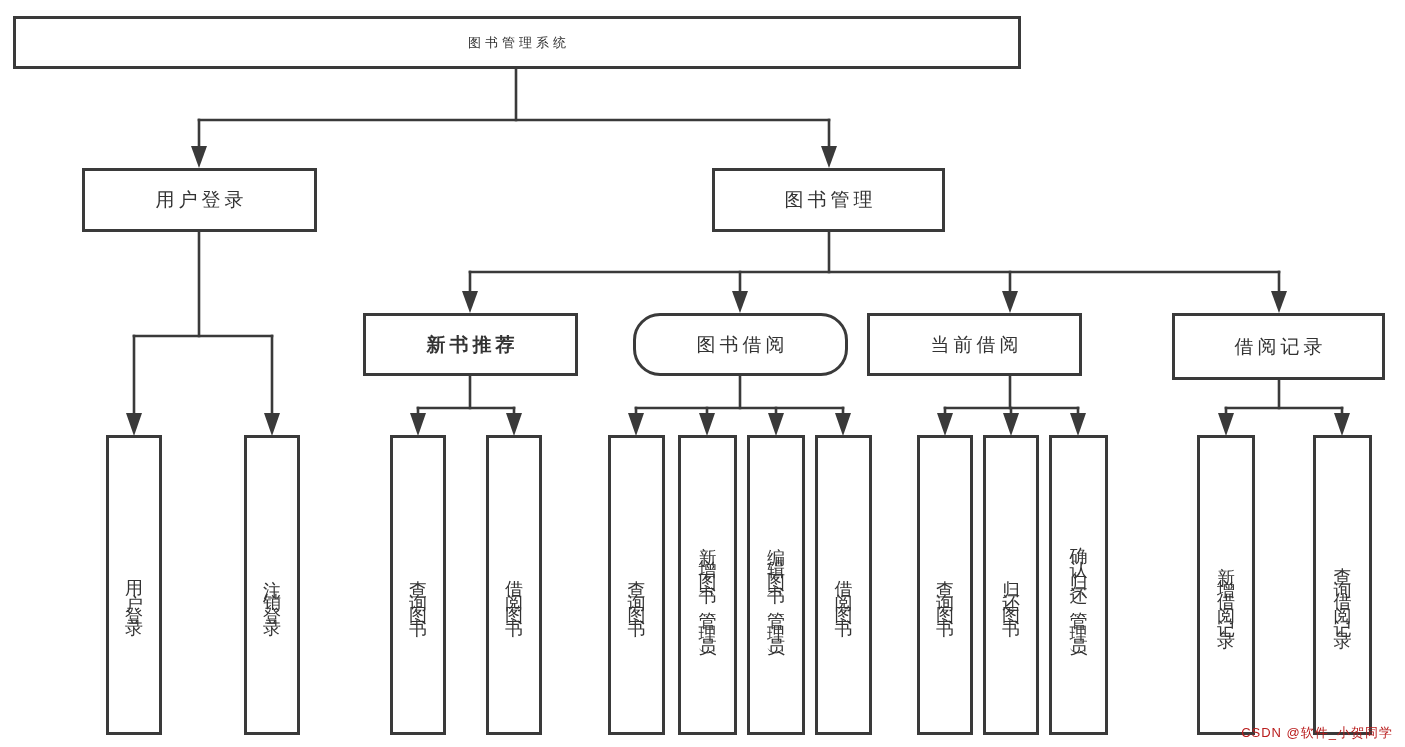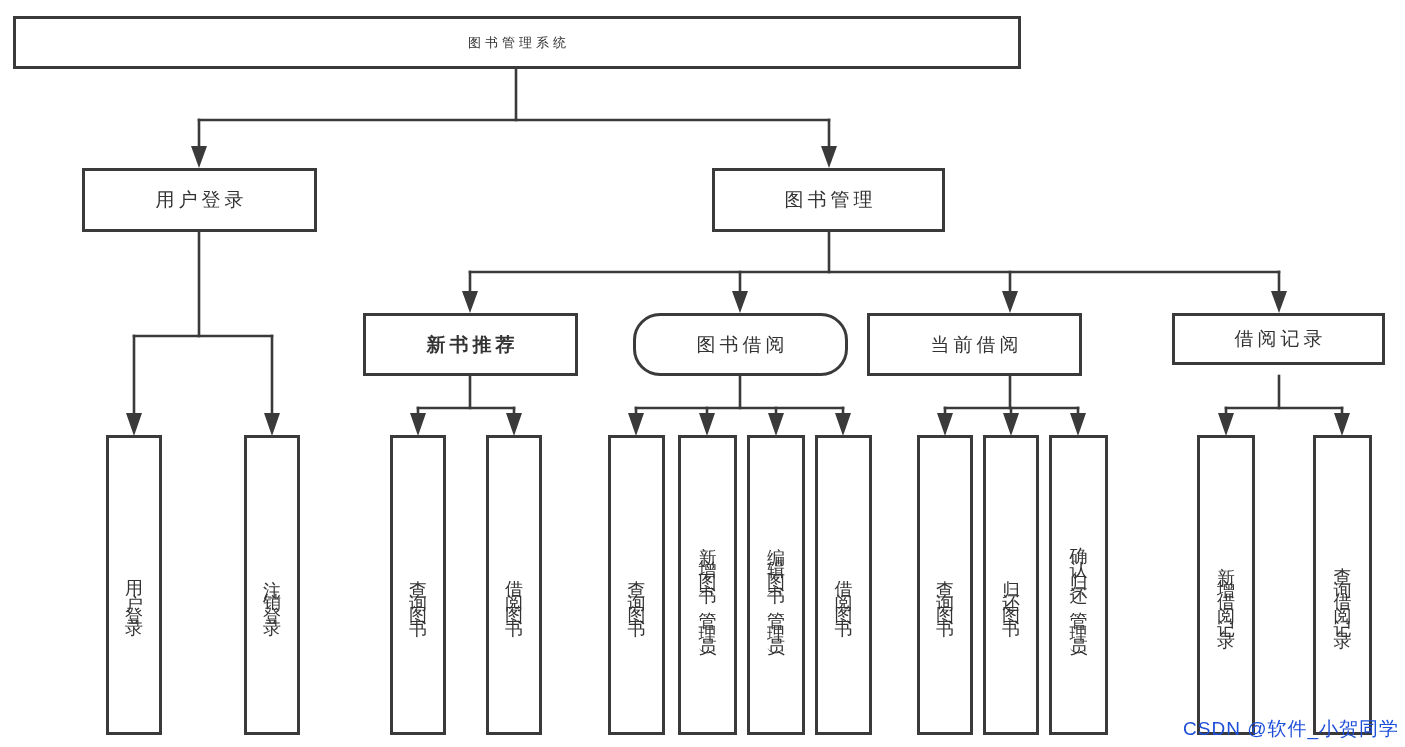--- a/index.html
+++ b/index.html
@@ -41,23 +41,23 @@
   .vtext{
     writing-mode:vertical-rl;
     text-orientation:mixed;
     letter-spacing:13px;
     margin-bottom:-13px;
     line-height:1;
     white-space:nowrap;
   }
   .watermark{
     position:absolute;
-    right:6px;bottom:5px;
-    font-size:19px;
-    color:#1d4ed8;
+    right:12px;bottom:5px;
+    font-size:13px;
+    color:#b91c1c;
     letter-spacing:1px;
     white-space:nowrap;
   }
 </style>
 </head>
 <body>
 
 <div id="stage">
 
   <svg id="connectors" width="1405" height="747" viewBox="0 0 1405 747">
@@ -127,21 +127,21 @@
   </svg>
 
   <div class="node root" style="left:13px;top:16px;width:1008px;height:53px;">图书管理系统</div>
 
   <div class="node" style="left:82px;top:168px;width:235px;height:64px;">用户登录</div>
   <div class="node" style="left:712px;top:168px;width:233px;height:64px;">图书管理</div>
 
   <div class="node" style="left:363px;top:313px;width:215px;height:63px;font-weight:bold;">新书推荐</div>
   <div class="node" style="left:633px;top:313px;width:215px;height:63px;border-radius:27px;">图书借阅</div>
   <div class="node" style="left:867px;top:313px;width:215px;height:63px;">当前借阅</div>
-  <div class="node" style="left:1172px;top:313px;width:213px;height:52px;">借阅记录</div>
+  <div class="node" style="left:1172px;top:313px;width:213px;height:67px;">借阅记录</div>
 
   <div class="leaf" style="left:106px;width:56px;">
     <span class="vtext">用户登录</span>
   </div>
   <div class="leaf" style="left:244px;width:56px;">
     <span class="vtext">注销登录</span>
   </div>
 
   <div class="leaf" style="left:390px;width:56px;">
     <span class="vtext">查询图书</span>

